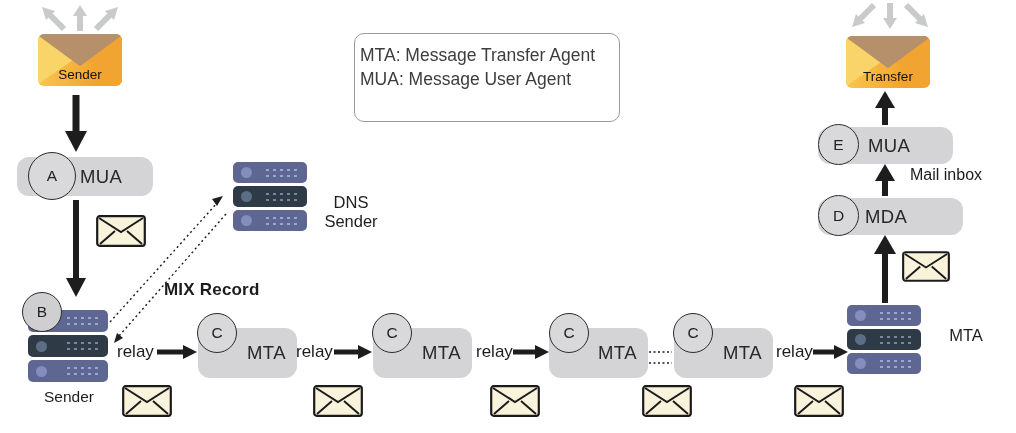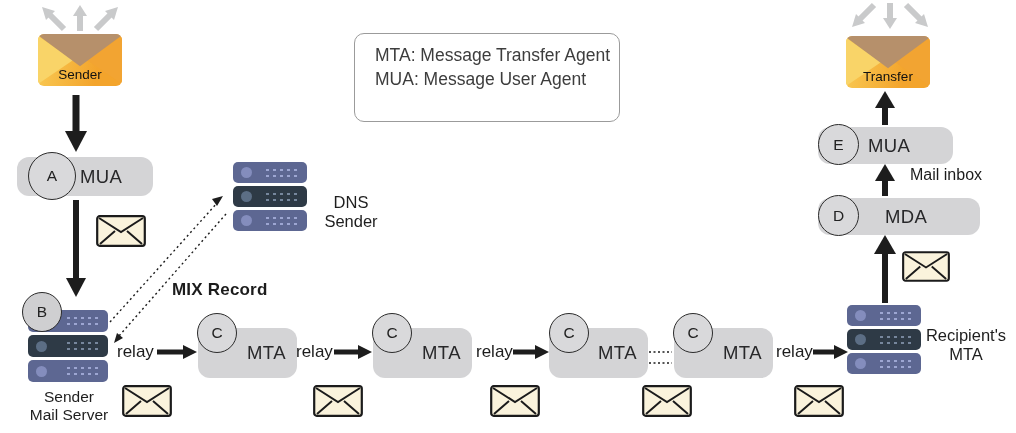--- a/index.html
+++ b/index.html
@@ -7,21 +7,21 @@
     width:1016px;height:433px;position:relative;background:#ffffff;
     font-family:"Liberation Sans", sans-serif;color:#222;overflow:hidden;
   }
   .abs{position:absolute;}
   
   #connectors{position:absolute;left:0;top:0;z-index:1;}
   
   .legend{
     left:354px;top:33px;width:266px;height:89px;box-sizing:border-box;
     border:1.5px solid #9b9b9b;border-radius:10px;background:#fff;
-    padding:9px 10px 9px 20px;z-index:2;
+    padding:9px 10px 9px 5px;z-index:2;
   }
   .legend div{font-size:17.5px;line-height:1.38;color:#3d3d3d;white-space:nowrap;}
   
   .big-env{
     width:84px;height:52px;border-radius:6px;overflow:hidden;z-index:2;
     background:linear-gradient(100deg,#f9cb55 0%,#f3a42c 70%);
   }
   .big-env .wedge-left{position:absolute;inset:0;background:#f9d468;
     clip-path:polygon(0 4%,42% 50%,0 96%);}
   .big-env .wedge-right{position:absolute;inset:0;background:#f2a432;
@@ -148,42 +148,41 @@
   <div class="srv-row light" style="height:22px">
       <span class="srv-dot"></span>
       <span class="srv-grid"></span>
     </div>
 </div>
 <div class="badge" style="left:22px;top:292px;width:40px;height:40px;background:#cfcfd1">
   <span>B</span>
 </div>
 <div class="abs caption" style="left:9px;top:388px;width:120px">
   <div>Sender</div>
-  <div>Mail Server</div>
 </div>
 
 <div class="abs server" style="left:233px;top:162px;width:74px">
   <div class="srv-row light" style="height:21px">
       <span class="srv-dot"></span>
       <span class="srv-grid"></span>
     </div>
   <div class="srv-row dark" style="height:21px">
       <span class="srv-dot"></span>
       <span class="srv-grid"></span>
     </div>
   <div class="srv-row light" style="height:21px">
       <span class="srv-dot"></span>
       <span class="srv-grid"></span>
     </div>
 </div>
 <div class="abs side-label" style="left:323px;top:193px;width:56px">
   <div>DNS</div>
   <div>Sender</div>
 </div>
-<div class="abs mix" style="left:172px;top:280px">MIX Record</div>
+<div class="abs mix" style="left:164px;top:280px">MIX Record</div>
 
 <div class="abs legend">
   <div>MTA: Message Transfer Agent</div>
   <div>MUA: Message User Agent</div>
 </div>
 
 <div class="abs relay" style="left:117px;top:342px">relay</div>
 <div class="abs relay" style="left:296px;top:342px">relay</div>
 <div class="abs relay" style="left:476px;top:342px">relay</div>
 <div class="abs relay" style="left:776px;top:342px">relay</div>
@@ -250,31 +249,30 @@
   <div class="srv-row dark" style="height:21px">
       <span class="srv-dot"></span>
       <span class="srv-grid"></span>
     </div>
   <div class="srv-row light" style="height:21px">
       <span class="srv-dot"></span>
       <span class="srv-grid"></span>
     </div>
 </div>
 <div class="abs side-label" style="left:918px;top:326px;width:96px">
-  <div>Recipient's</div>
   <div>MTA</div>
 </div>
 
 <svg class="abs mail-icon" style="left:902px;top:251px" width="48" height="31" viewBox="0 0 50 32">
   <rect x="1.2" y="1.2" width="47.6" height="29.6" rx="2.5" fill="#faf3dc" stroke="#1b1b1b" stroke-width="2.2"></rect>
   <path d="M3,3 L25,17 L47,3" fill="none" stroke="#1b1b1b" stroke-width="2"></path>
   <path d="M4,29 L19,16 M46,29 L31,16" fill="none" stroke="#1b1b1b" stroke-width="2"></path>
 </svg>
 
-<div class="abs pill" style="left:818px;top:198px;width:162px;height:37px;padding-left:67px">
+<div class="abs pill" style="left:818px;top:198px;width:145px;height:37px;padding-left:47px">
   <span>MDA</span>
 </div>
 <div class="badge" style="left:818px;top:195px;width:41px;height:41px">
   <span>D</span>
 </div>
 <div class="abs inbox" style="left:910px;top:166px">Mail inbox</div>
 
 <div class="abs pill" style="left:818px;top:127px;width:135px;height:37px;padding-left:50px">
   <span>MUA</span>
 </div>

